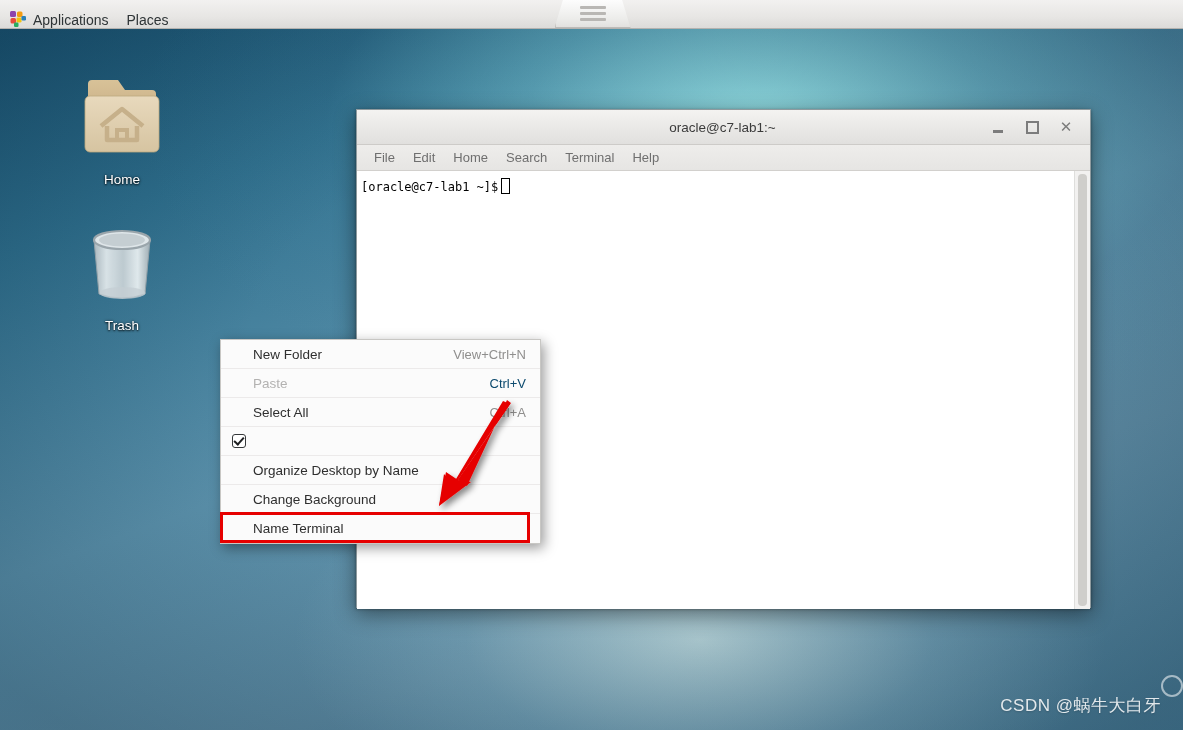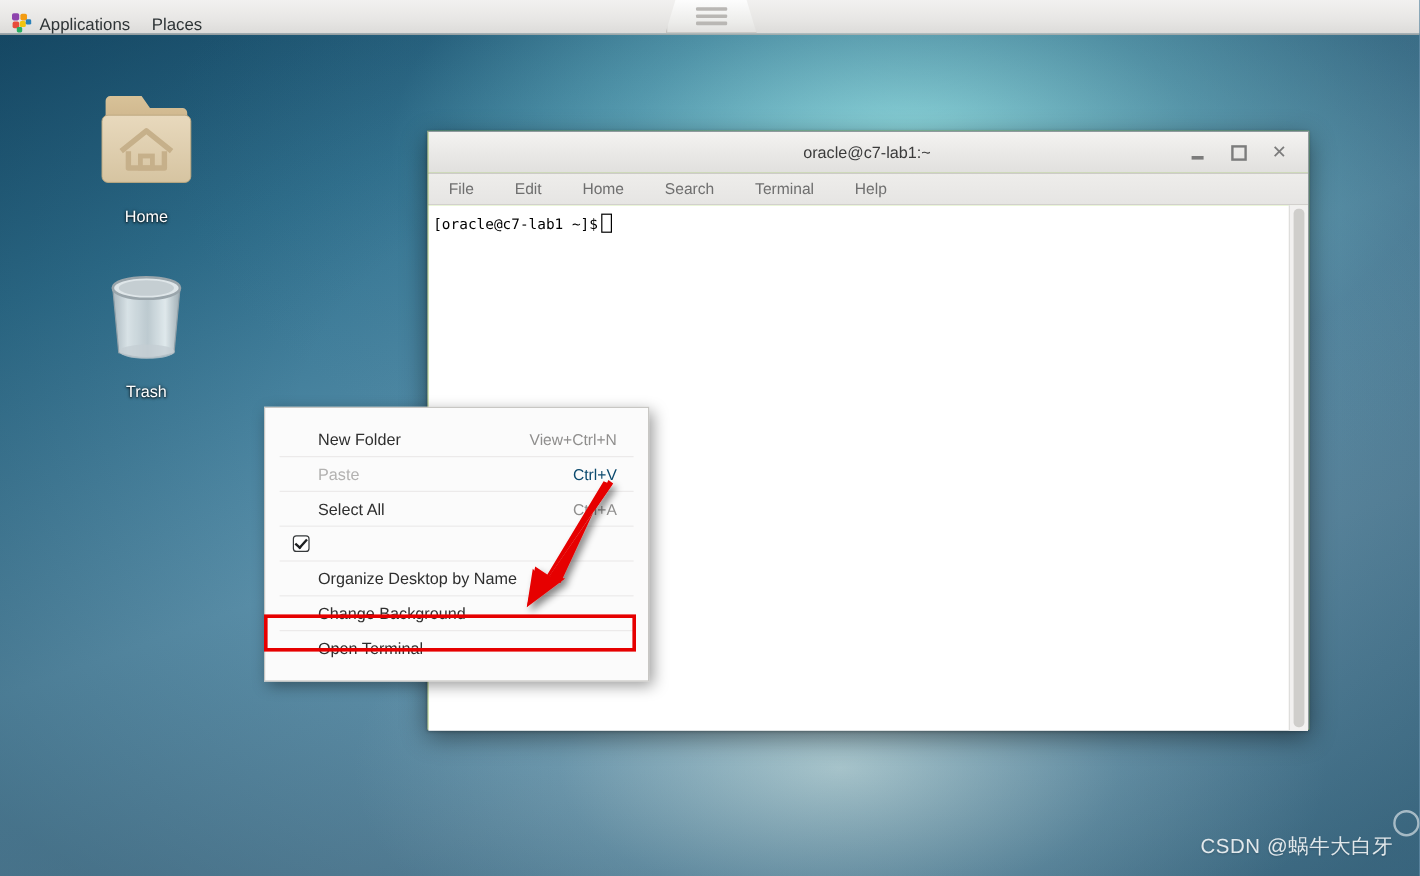--- a/index.html
+++ b/index.html
@@ -162,21 +162,21 @@
   }
   #btn-close { font-size: 15px; font-weight: 500; }
 
   #menubar {
     height: 25px;
     background: linear-gradient(#eeedeb, #e6e5e3);
     border-bottom: 1px solid #d2d0cd;
     display: flex;
     align-items: center;
     padding-left: 9px;
-    gap: 18px;
+    gap: 2px;
   }
   .menubar-item {
     font-size: 13px;
     color: #6f6f6f;
     padding: 3px 8px;
     cursor: default;
     border-radius: 2px;
   }
 
   #term-body {
@@ -222,21 +222,21 @@
   
   #context-menu {
     position: absolute;
     left: 220px;
     top: 339px;
     width: 321px;
     background: #fbfbfb;
     border: 1px solid #c8c7c4;
     box-shadow: 3px 4px 12px rgba(0,0,0,0.40);
     z-index: 40;
-    padding: 12px;
+    padding: 0;
     box-sizing: border-box;
   }
   .menu-row {
     display: flex;
     align-items: center;
     height: 29px;
     padding: 0 14px 0 10px;
     font-size: 13.5px;
     color: #2f2f2f;
     border-bottom: 1px solid #eceaea;
@@ -451,21 +451,21 @@
     <div class="mi-label">Organize Desktop by Name</div>
     <div class="mi-accel"></div>
   </div>
   <div class="menu-row">
     <div class="mi-indent"></div>
     <div class="mi-label">Change Background</div>
     <div class="mi-accel"></div>
   </div>
   <div class="menu-row">
     <div class="mi-indent"></div>
-    <div class="mi-label">Open Terminal</div>
+    <div class="mi-label">Name Terminal</div>
     <div class="mi-accel"></div>
   </div>
 </div>
 
 <div id="highlight-box"></div>
 
 <svg id="red-arrow" viewBox="0 0 115 115">
   <defs>
     <filter id="arrowShadow" x="-30%" y="-30%" width="170%" height="170%">
       <feDropShadow dx="3" dy="4" stdDeviation="3" flood-color="#000" flood-opacity="0.45"></feDropShadow>

